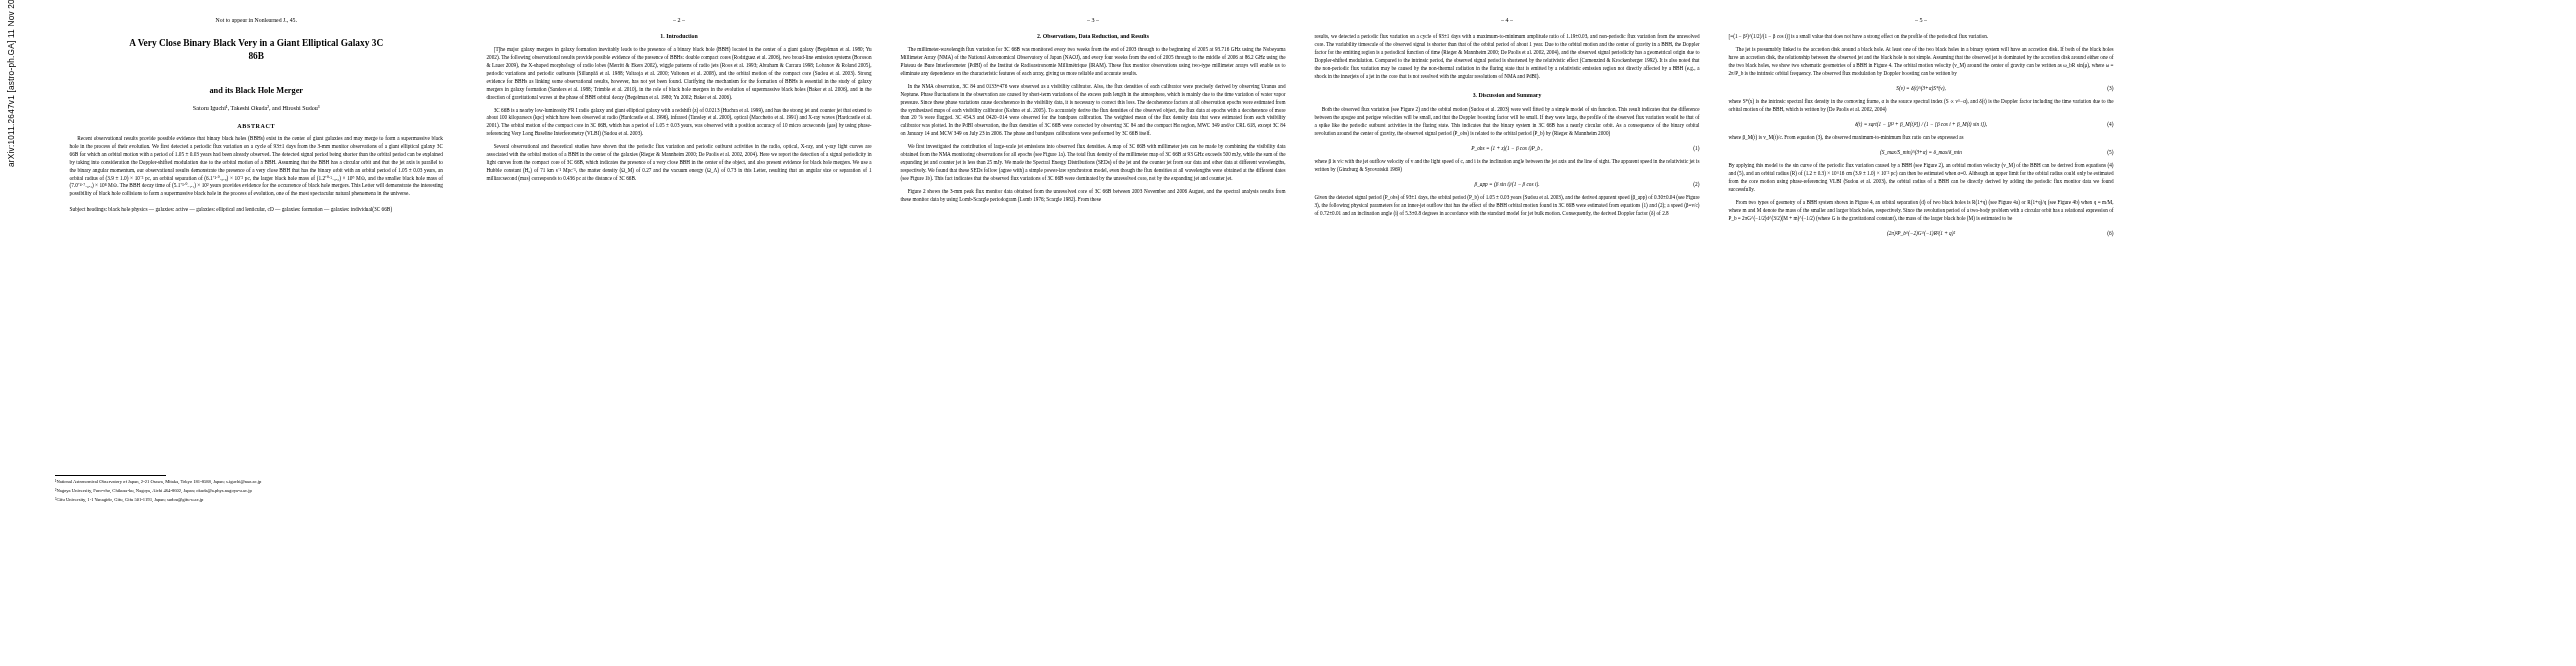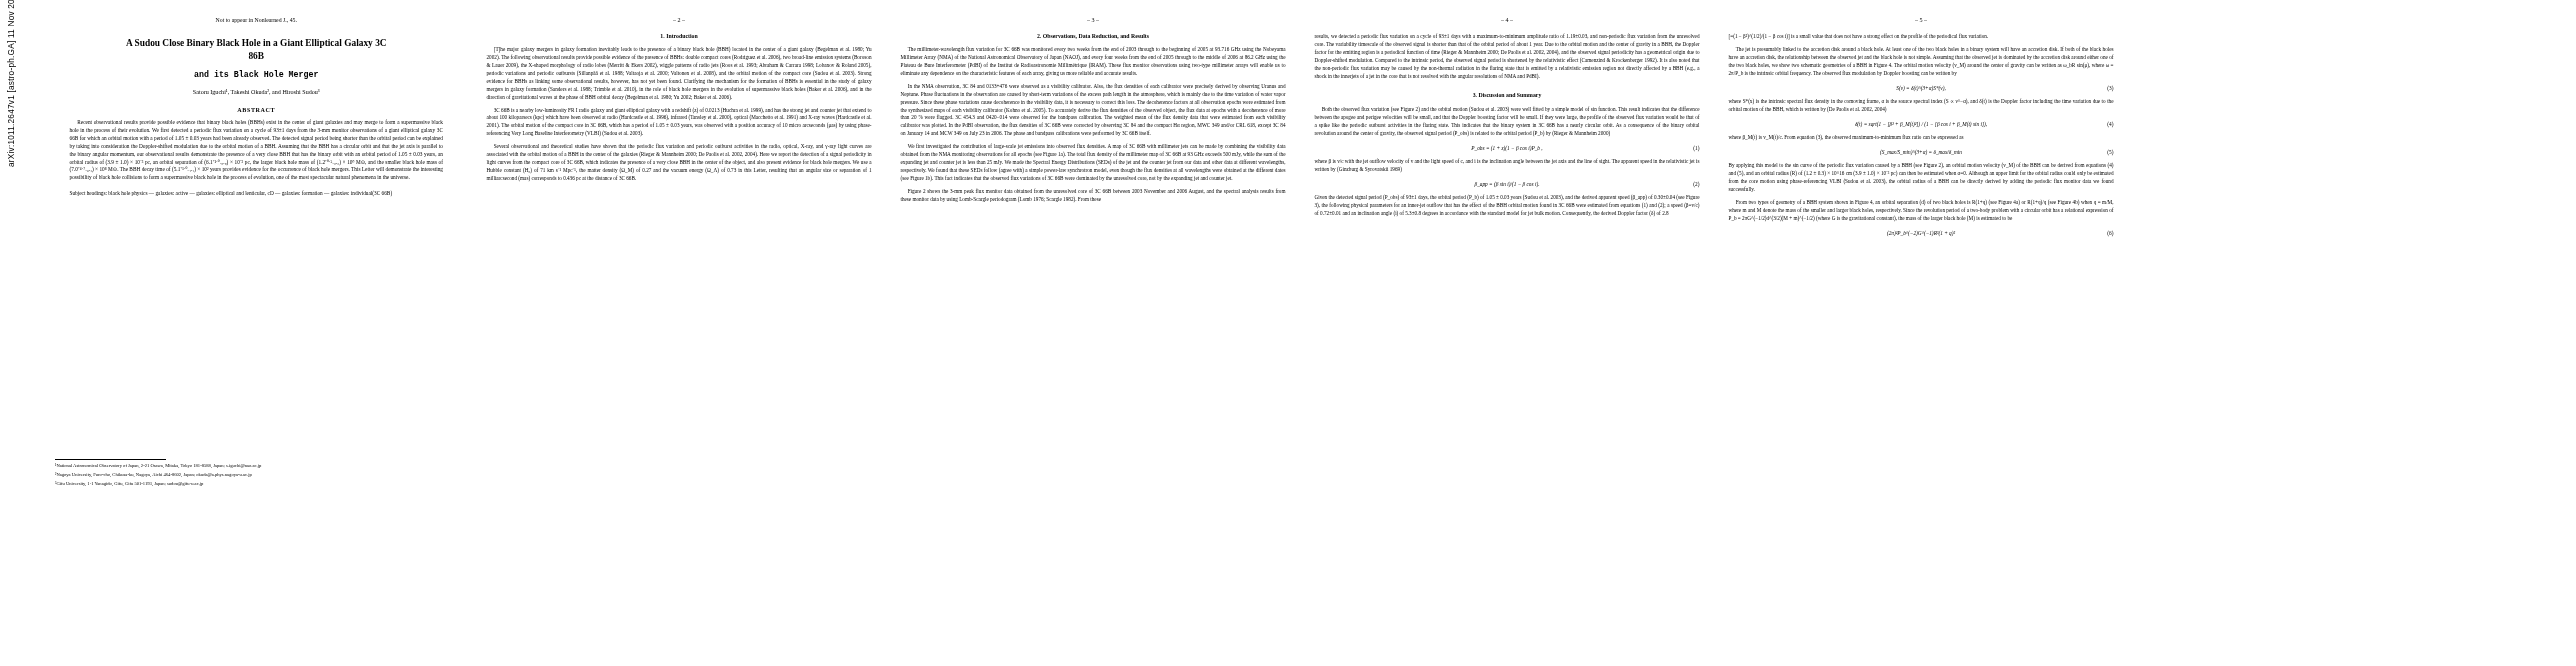--- a/index.html
+++ b/index.html
@@ -64,22 +64,21 @@
     font-size: 9.4px;
     font-weight: bold;
     text-align: center;
     line-height: 1.35;
     margin: 0 0 3.3px 0;
   }
   h2.subtitle {
     font-size: 8.3px;
     font-weight: bold;
     text-align: center;
-    margin: 7px 0 10px 0;
-    font-family: Liberation Mono, monospace;
+    margin: 23px 0 10px 0;
   }
   .authors {
     text-align: center;
     font-size: 6.1px;
     margin-bottom: 12.2px;
   }
   .abstract-head {
     text-align: center;
     font-size: 6.1px;
     font-weight: bold;
@@ -142,21 +141,21 @@
 </head>
 <body>
 
 <div class="arxiv-stamp">arXiv:1011.2647v1  [astro-ph.GA]  11 Nov 2010</div>
 
 <div class="pages">
 
   <div class="page page-1">
     <div class="notice">Not to appear in Nonlearned J., 45.</div>
     <h1 class="title">
-      <span>A Sudou Close Binary Black Hole in a Giant Elliptical Galaxy 3C</span><br>
+      <span>A Very Close Binary Black Very in a Giant Elliptical Galaxy 3C</span><br>
       <span>86B</span>
     </h1>
     <h2 class="subtitle">and its Black Hole Merger</h2>
     <div class="authors">Satoru Iguchi¹, Takeshi Okuda², and Hiroshi Sudou³</div>
     <div class="abstract-head">ABSTRACT</div>
     <div class="abs-body">
       <p class="first">Recent observational results provide possible evidence that binary black holes (BBHs) exist in the center of giant galaxies and may merge to form a supermassive black hole in the process of their evolution. We first detected a periodic flux variation on a cycle of 93±1 days from the 3-mm monitor observations of a giant elliptical galaxy 3C 66B for which an orbital motion with a period of 1.05 ± 0.03 years had been already observed. The detected signal period being shorter than the orbital period can be explained by taking into consideration the Doppler-shifted modulation due to the orbital motion of a BBH. Assuming that the BBH has a circular orbit and that the jet axis is parallel to the binary angular momentum, our observational results demonstrate the presence of a very close BBH that has the binary orbit with an orbital period of 1.05 ± 0.03 years, an orbital radius of (3.9 ± 1.0) × 10⁻³ pc, an orbital separation of (6.1⁺¹·⁰₋₀.₉) × 10⁻³ pc, the larger black hole mass of (1.2⁺⁰·⁵₋₀.₂) × 10⁹ M⊙, and the smaller black hole mass of (7.0⁺⁴·⁷₋₆.₄) × 10⁸ M⊙. The BBH decay time of (5.1⁺¹·⁰₋₁.₁) × 10² years provides evidence for the occurrence of black hole mergers. This Letter will demonstrate the interesting possibility of black hole collisions to form a supermassive black hole in the process of evolution, one of the most spectacular natural phenomena in the universe.</p>
     </div>
     <div class="subjhead">Subject headings: black hole physics — galaxies: active — galaxies: elliptical and lenticular, cD — galaxies: formation — galaxies: individual(3C 66B)</div>
 

